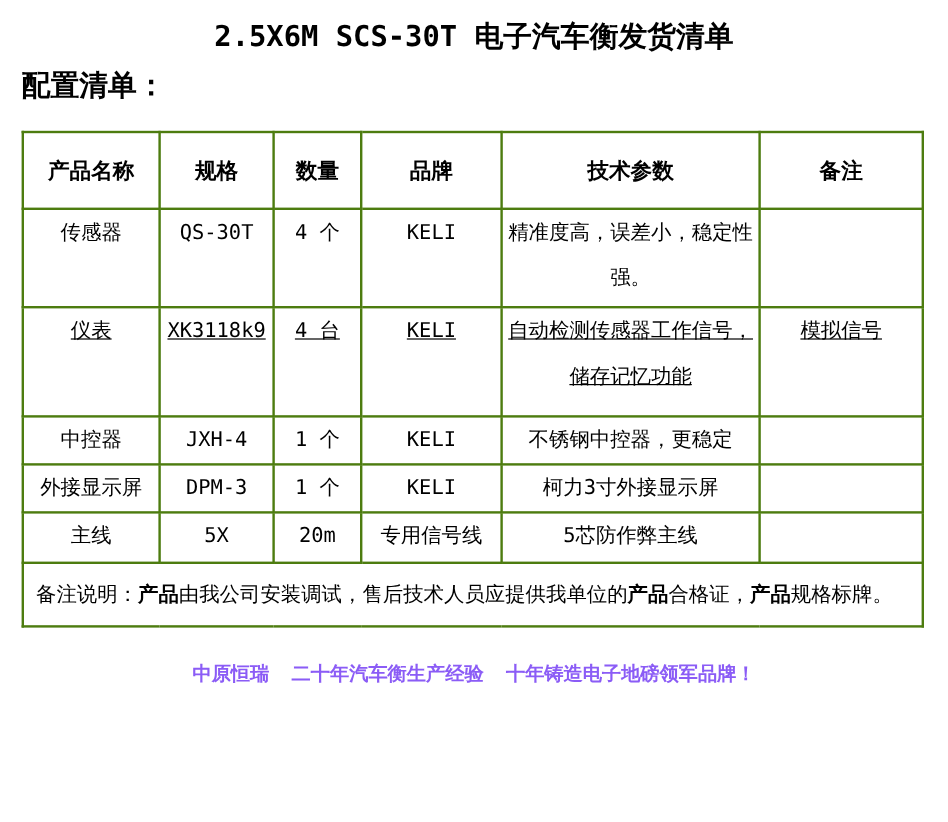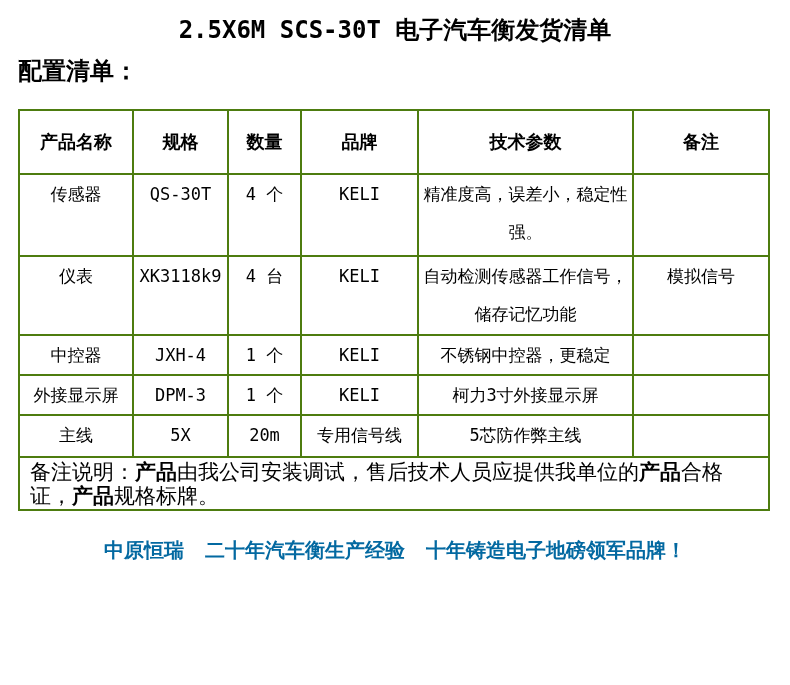--- a/index.html
+++ b/index.html
@@ -45,39 +45,39 @@
     font-weight: normal;
     text-align: center;
     vertical-align: top;
     line-height: 38px;
     white-space: pre-line;
     padding: 0 2px;
     overflow: hidden;
   }
   tr.row-0 { height: 115px; }
   tr.row-1 { height: 82px; }
-  tr.row-2 { height: 79px; }
+  tr.row-2 { height: 91px; text-decoration: underline; }
   tr.row-3 { height: 39px; }
   tr.row-4 { height: 37px; }
   tr.row-5 { height: 42px; }
   tr.remarks-row { height: 53px; }
   .spec-table td.remarks-cell {
     text-align: left;
     vertical-align: middle;
     line-height: 24px;
     white-space: normal;
     padding: 0 10px;
-    font-size: 21px;
+    font-size: 17px;
   }
   .remarks-cell .b { font-weight: bold; }
   .slogan {
     margin-top: 26px;
     text-align: center;
-    color: #0369a1;
-    font-size: 20px;
+    color: #8b5cf6;
+    font-size: 16px;
     font-weight: bold;
     line-height: 26px;
     word-spacing: 9px;
   }
 </style>
 </head>
 <body>
 
 <div class="page">
 

